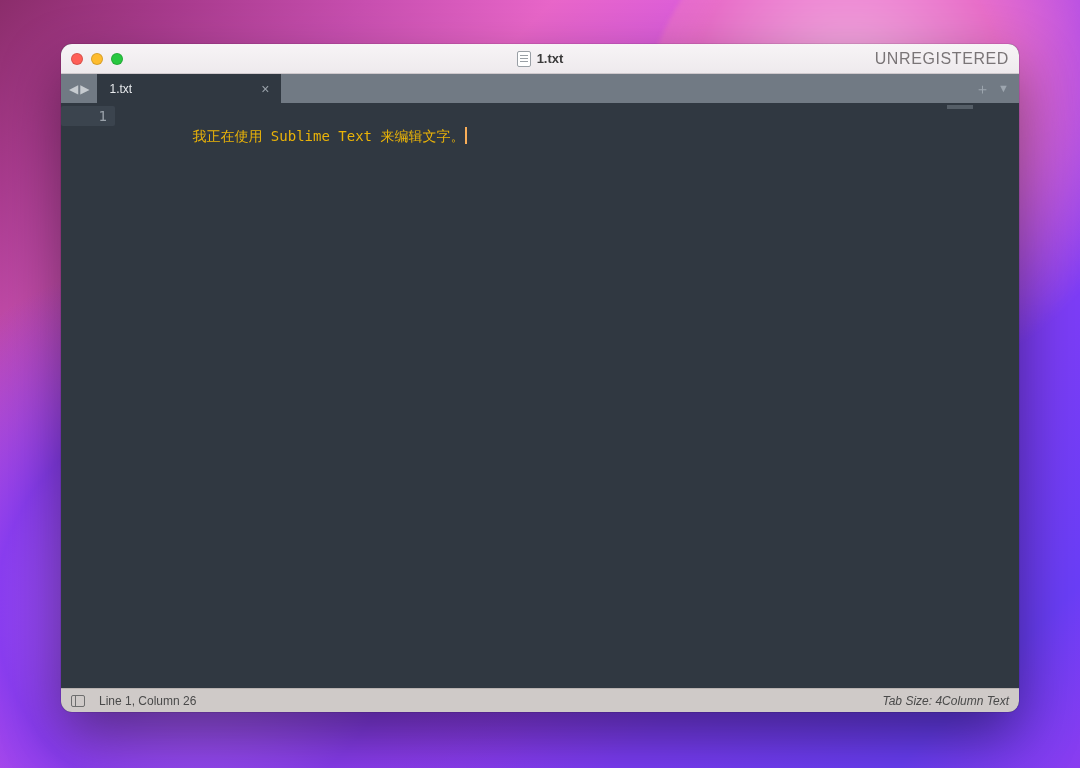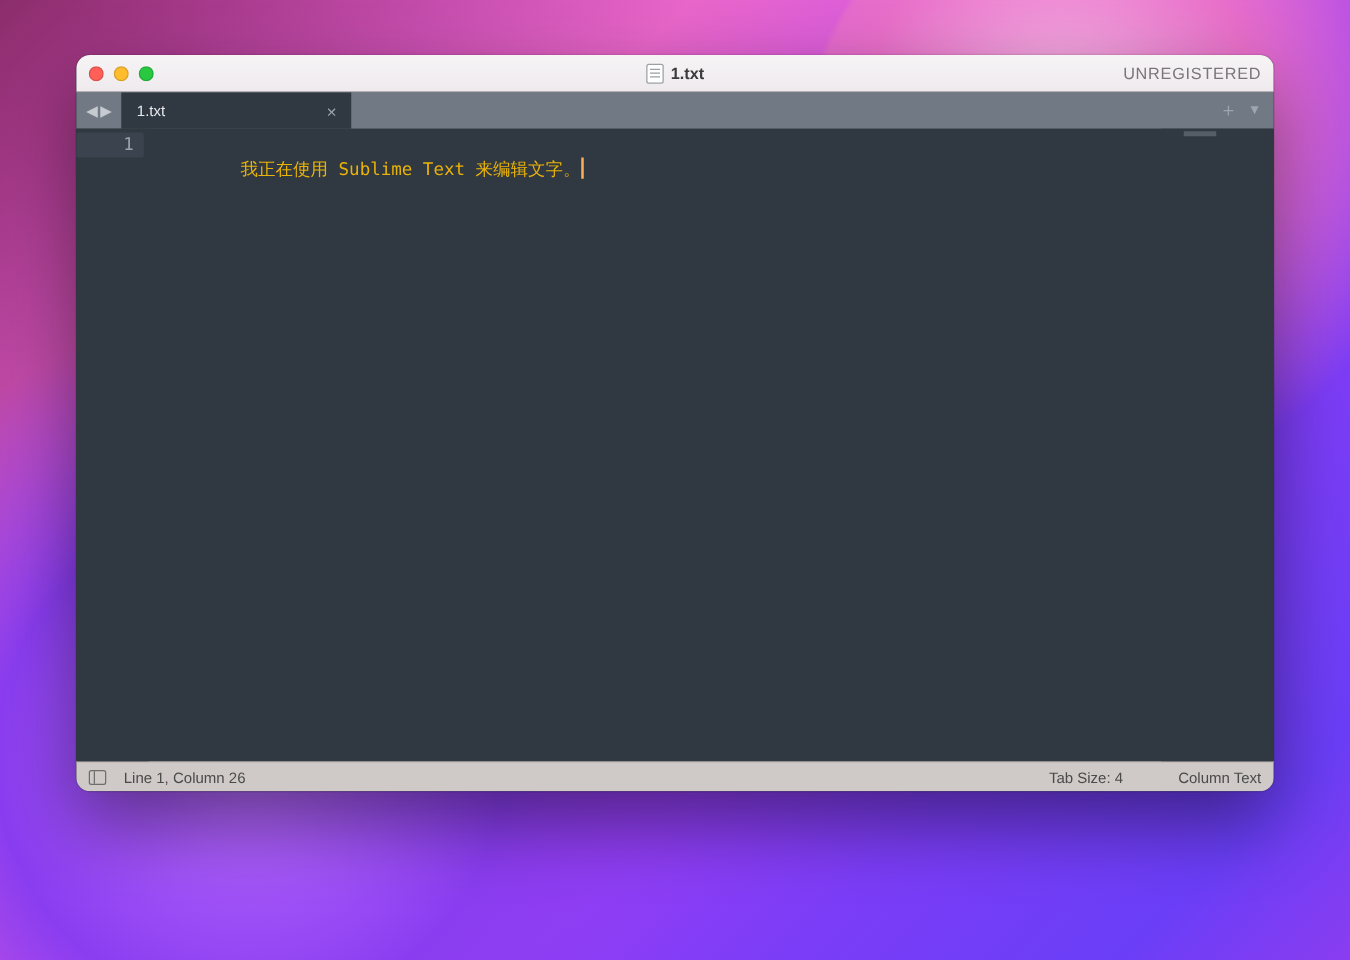--- a/index.html
+++ b/index.html
@@ -19,21 +19,21 @@
   }
   .bg-blob2 {
     position: absolute; bottom: -200px; left: -160px; width: 720px; height: 720px;
     background: radial-gradient(circle at 50% 50%, #b96bff 0%, #8a3df0 40%, rgba(138,61,240,0) 70%);
     border-radius: 50%;
   }
 
   .window {
     position: absolute;
     left: 61px; top: 44px;
-    width: 958px; height: 589px;
+    width: 958px; height: 668px;
     border-radius: 11px;
     overflow: hidden;
     box-shadow: 0 25px 60px rgba(0,0,0,0.45), 0 0 0 1px rgba(0,0,0,0.08);
     background: #303841;
     display: flex; flex-direction: column;
   }
 
   
   .titlebar {
     height: 30px;
@@ -57,21 +57,21 @@
   .title-icon {
     width: 14px; height: 16px; background: #fff;
     border: 1px solid #9aa0a6; border-radius: 2px;
     position: relative;
   }
   .title-icon::before {
     content: ""; position: absolute; left: 2px; right: 2px; top: 3px; height: 1px;
     background: #9aa0a6; box-shadow: 0 3px 0 #9aa0a6, 0 6px 0 #9aa0a6;
   }
   .unreg {
-    margin-left: auto; color: #7a7577; font-size: 13px; letter-spacing: 0.6px;
+    margin-left: auto; color: #7a7577; font-size: 16px; letter-spacing: 0.6px;
   }
 
   
   .tabstrip {
     height: 29px;
     background: #717a84;
     display: flex; align-items: stretch;
     position: relative;
   }
   .history-arrows {
@@ -156,21 +156,21 @@
     gap: 14px;
     text-align: right;
   }
   .sb-panel-icon {
     width: 14px; height: 12px; border: 1.4px solid #6e6e6e; border-radius: 2px;
     position: relative;
   }
   .sb-panel-icon::before {
     content: ""; position: absolute; left: 3px; top: 0; bottom: 0; width: 1.4px; background: #6e6e6e;
   }
-  .sb-right { margin-left: auto; display: flex; gap: 44px; align-items: center; }
+  .sb-right { margin-left: auto; display: flex; align-items: center; font-style: italic; }
 </style>
 </head>
 <body>
 
 <div class="bg-blob2"></div>
 <div class="bg-blob1"></div>
 
 <div class="window">
 
   <div class="titlebar">

